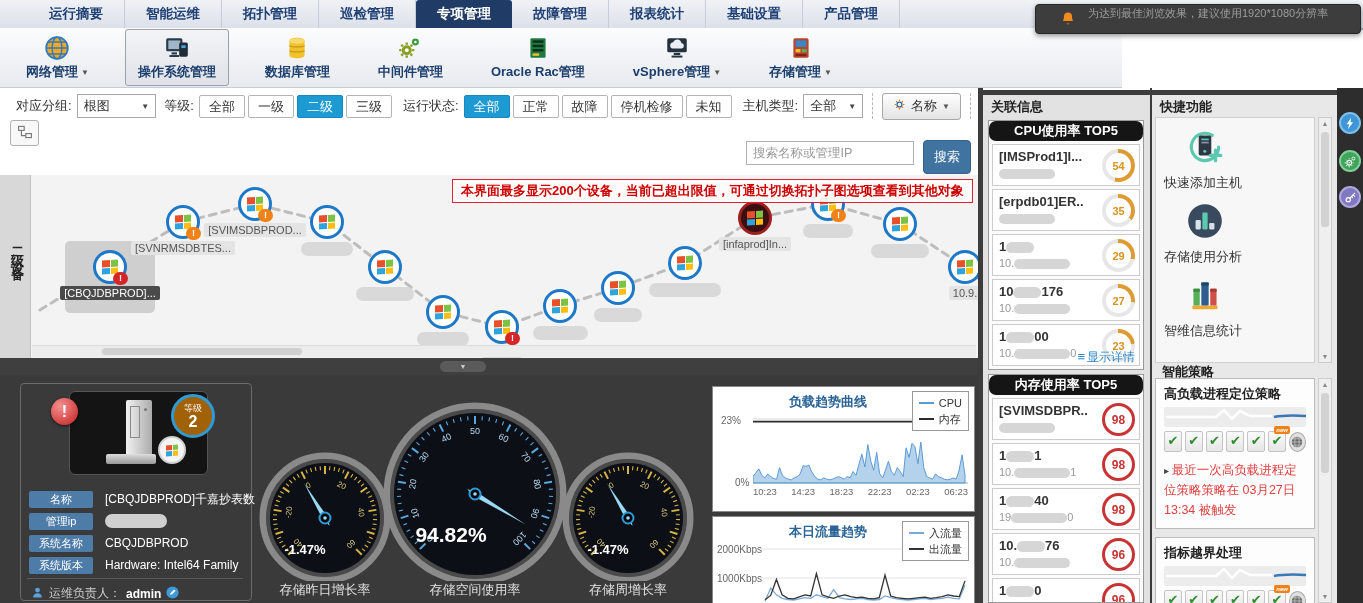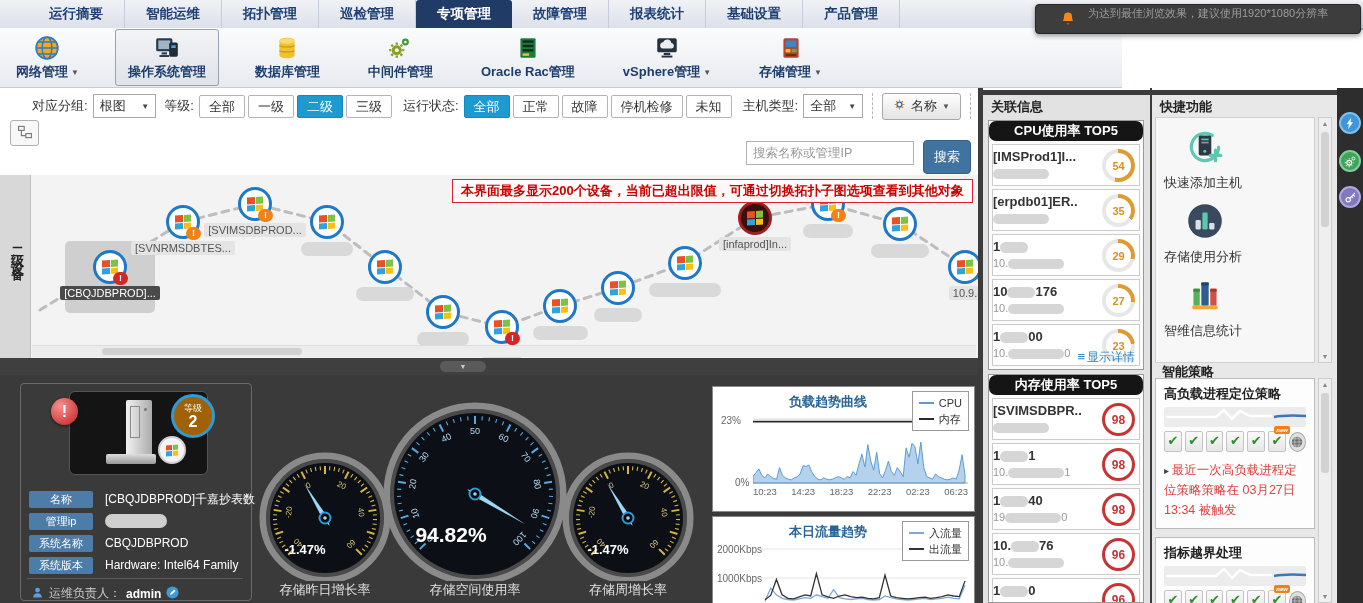--- a/index.html
+++ b/index.html
@@ -12,30 +12,30 @@
   .tab{padding:0 21px;line-height:27px;font-weight:bold;font-size:13.5px;color:#1d3f73;
     border-right:1px solid #c6ccd8;cursor:pointer;white-space:nowrap;}
   .tab.sel{background:#203c66;color:#fff;border-radius:3px 3px 0 0;border-right:none;}
   .toast{position:absolute;left:1035px;top:4px;width:324px;height:28px;background:#3d3d3d;
     border:1px solid #262626;border-radius:4px;box-shadow:0 2px 5px rgba(0,0,0,.4);z-index:40;overflow:hidden;}
   .toast .belli{position:absolute;left:24px;top:6px;}
   .toast .ttext{position:absolute;left:52px;top:1px;font-size:11px;color:#9d9d9d;white-space:nowrap;}
   
   .toolbar{position:absolute;left:0;top:28px;width:1122px;height:60px;
     background:linear-gradient(#fbfcfd,#e7eaef);border-bottom:1px solid #c8ccd4;
-    display:flex;align-items:center;gap:24px;padding-left:4px;box-sizing:border-box;}
+    display:flex;align-items:center;gap:24px;padding-left:14px;box-sizing:border-box;}
   .tool{display:flex;flex-direction:column;align-items:center;gap:2px;padding:4px 12px;cursor:pointer;}
   .tool.sel{border:1px solid #9aa2ae;background:linear-gradient(#f3f4f6,#dfe2e8);border-radius:3px;}
   .ticon{height:27px;display:flex;align-items:center;}
   .trow{display:flex;align-items:center;gap:3px;font-weight:bold;color:#1c3e6c;font-size:13px;white-space:nowrap;}
   .tarrow{font-size:8px;color:#555;}
   
   .whitearea{position:absolute;left:0;top:88px;width:980px;height:87px;background:#fff;}
   .frow{position:absolute;left:0;top:3px;width:980px;height:30px;display:flex;align-items:center;
-    padding-left:24px;box-sizing:border-box;white-space:nowrap;}
+    padding-left:8px;box-sizing:border-box;white-space:nowrap;}
   .flabel{color:#333;margin:0 5px 0 8px;}
   .selbox{border:1px solid #a8a8a8;height:24px;display:inline-flex;align-items:center;
     padding:0 6px;background:#fff;font-size:13px;box-sizing:border-box;}
   .selbox .arr{margin-left:auto;font-size:8px;color:#444;padding-left:12px;}
   .fgroup{display:inline-flex;align-items:center;}
   .fbtn{height:23px;padding:0 9px;border:1px solid #b4b4b4;background:#fff;font-size:13px;
     color:#333;border-radius:2px;margin-right:3px;cursor:pointer;line-height:21px;}
   .fbtn.sel{background:#1e9ad2;border-color:#1788c2;color:#fff;}
   .dsep{width:0;height:26px;border-left:1px dashed #b8b8b8;margin:0 9px;}
   .namebtn{display:inline-flex;align-items:center;gap:5px;height:25px;padding:0 10px;
@@ -115,21 +115,21 @@
     font-size:9.5px;color:#666;}
   
   .vd1{position:absolute;left:978px;top:88px;width:5px;height:515px;background:#3c3c3c;}
   .vd2{position:absolute;left:1150px;top:88px;width:2px;height:515px;background:#3c3c3c;}
   .related{position:absolute;left:983px;top:90px;width:167px;height:513px;background:#e2e2e2;
     border-top:5px solid #3c3c3c;box-sizing:border-box;overflow:hidden;}
   .ptitle-bar{padding:3px 8px;font-weight:bold;color:#222;font-size:13px;}
   .topbox{position:absolute;left:5px;width:156px;border:1px solid #999;background:#fbfbfb;box-sizing:border-box;overflow:hidden;}
   .tophdr{height:20px;background:#151515;color:#fff;font-weight:bold;font-size:13px;text-align:center;line-height:20px;border-radius:7px;}
   .titem{position:relative;margin:3px;height:42px;background:#fff;border:1px solid #ccc;box-sizing:border-box;
-    padding:4px 0;cursor:pointer;}
+    padding:4px 6px;cursor:pointer;}
   .tline1{font-size:13px;font-weight:bold;color:#333;width:106px;overflow:hidden;white-space:nowrap;}
   .tline2{font-size:11px;color:#999;margin-top:3px;white-space:nowrap;}
   .blob{display:inline-block;background:#d6d6d6;border-radius:6px;vertical-align:middle;filter:blur(.5px);}
   .nb{width:28px;height:11px;}.sb{width:56px;height:10px;}
   .donut{position:absolute;right:4px;top:4px;width:33px;height:33px;border-radius:50%;}
   .donut i{position:absolute;left:4px;top:4px;right:4px;bottom:4px;background:#fff;border-radius:50%;}
   .donut b{position:absolute;left:0;top:0;width:100%;height:100%;display:flex;align-items:center;
     justify-content:center;color:#d8921e;font-size:11px;}
   .ring{position:absolute;right:4px;top:4px;width:33px;height:33px;border:3px solid #c83434;border-radius:50%;
     box-sizing:border-box;display:flex;align-items:center;justify-content:center;color:#c83434;

